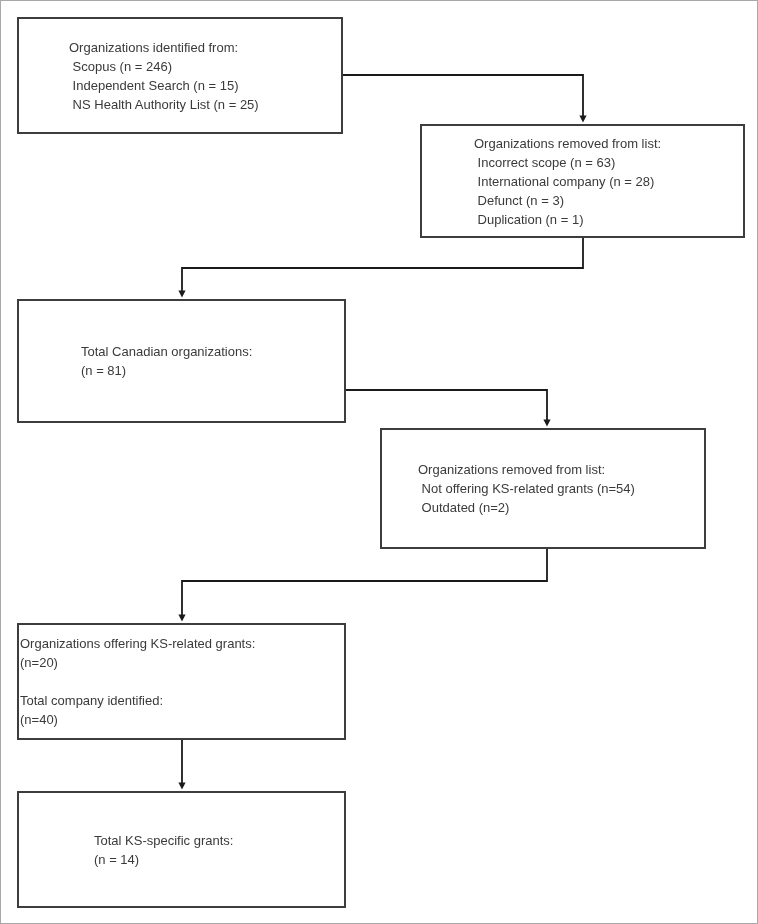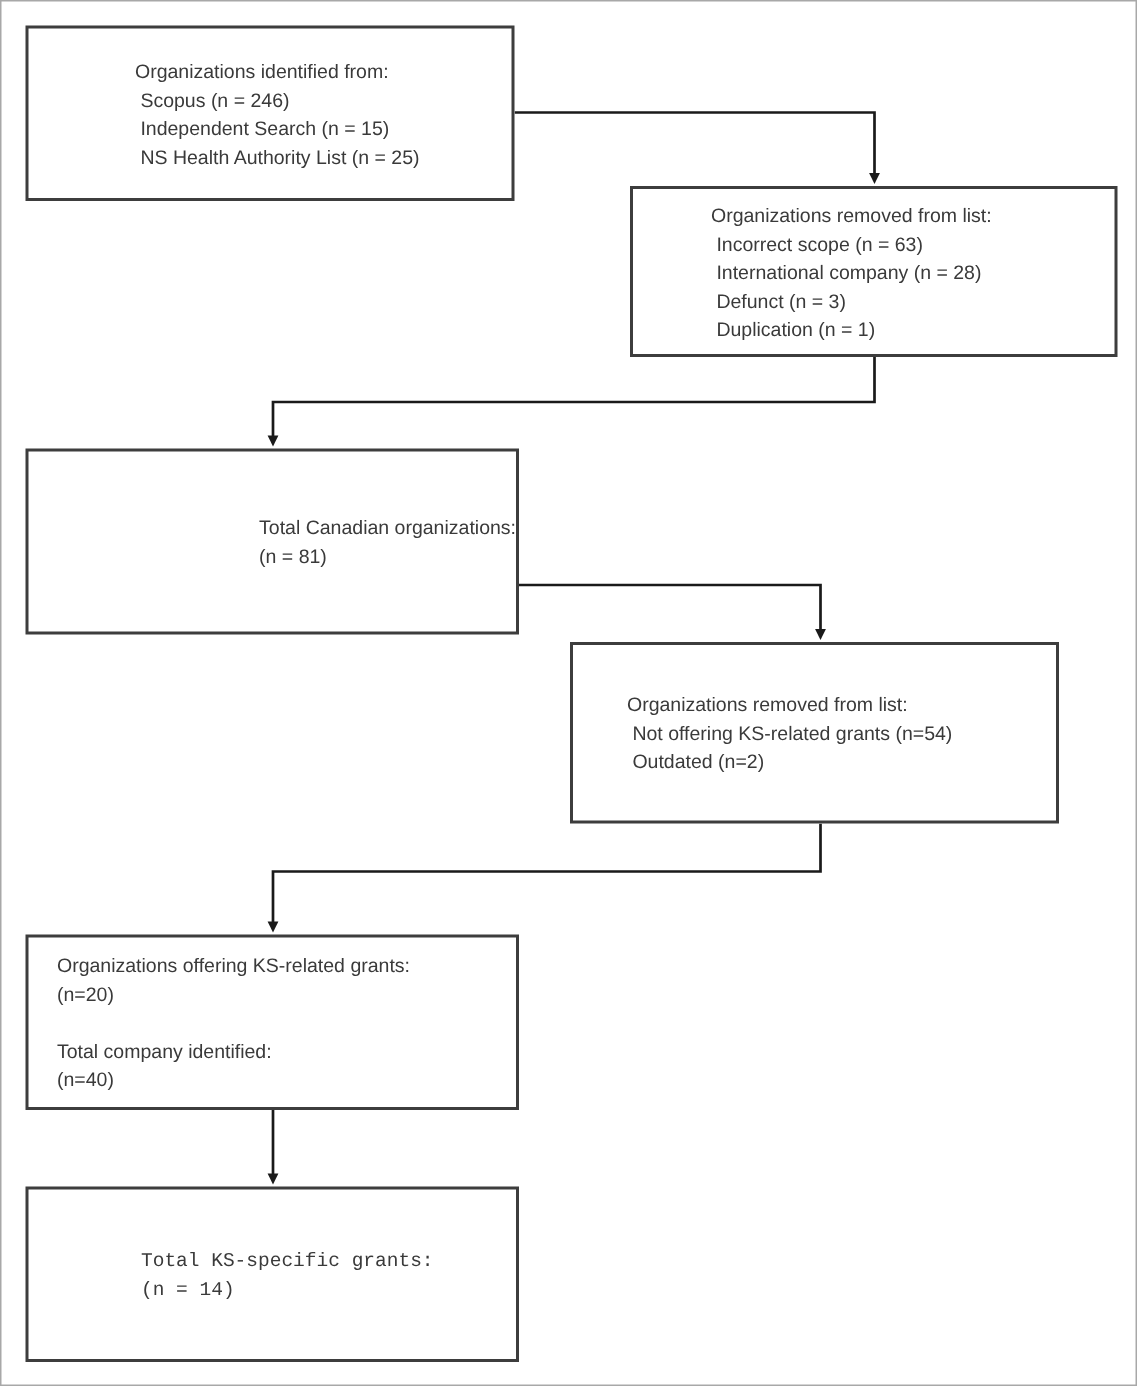--- a/index.html
+++ b/index.html
@@ -35,30 +35,30 @@
   }
   .node-text {
     color: #3a3a3a;
     font-size: 13px;
     line-height: 19px;
     white-space: pre;
   }
   
   #node-1 { left: 16px;  top: 16px;  width: 326px; height: 117px; }
   #node-2 { left: 419px; top: 123px; width: 325px; height: 114px; }
-  #node-3 { left: 16px;  top: 298px; width: 329px; height: 124px; align-items: flex-end; }
+  #node-3 { left: 16px;  top: 298px; width: 329px; height: 124px; }
   #node-4 { left: 379px; top: 427px; width: 326px; height: 121px; }
   #node-5 { left: 16px;  top: 622px; width: 329px; height: 117px; }
-  #node-6 { left: 16px;  top: 790px; width: 329px; height: 117px; font-family: Liberation Mono, monospace; }
+  #node-6 { left: 16px;  top: 790px; width: 329px; height: 117px; }
 
-  #node-1 .lines { padding-left: 71px; }
+  #node-1 .lines { padding-left: 50px; }
   #node-2 .lines { padding-left: 52px; }
   #node-3 .lines { padding-left: 62px; }
   #node-4 .lines { padding-left: 36px; }
-  #node-5 .lines { padding-left: 19px; }
+  #node-5 .lines { padding-left: 1px; }
   #node-6 .lines { padding-left: 75px; }
 
   .spacer-line { height: 19px; }
 </style>
 </head>
 <body>
 
 <div id="page">
 
   <svg class="flow-svg" viewBox="0 0 758 924" xmlns="http://www.w3.org/2000/svg">

